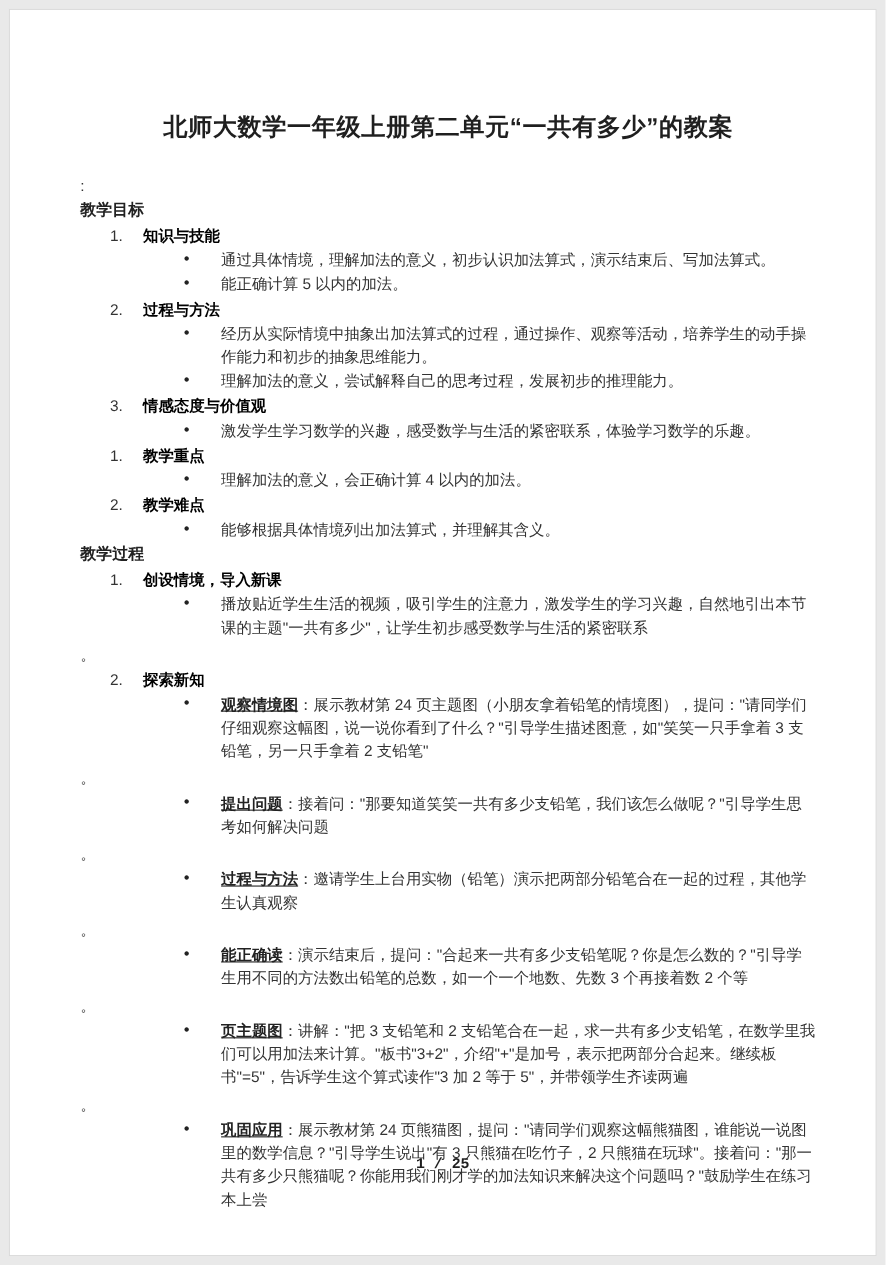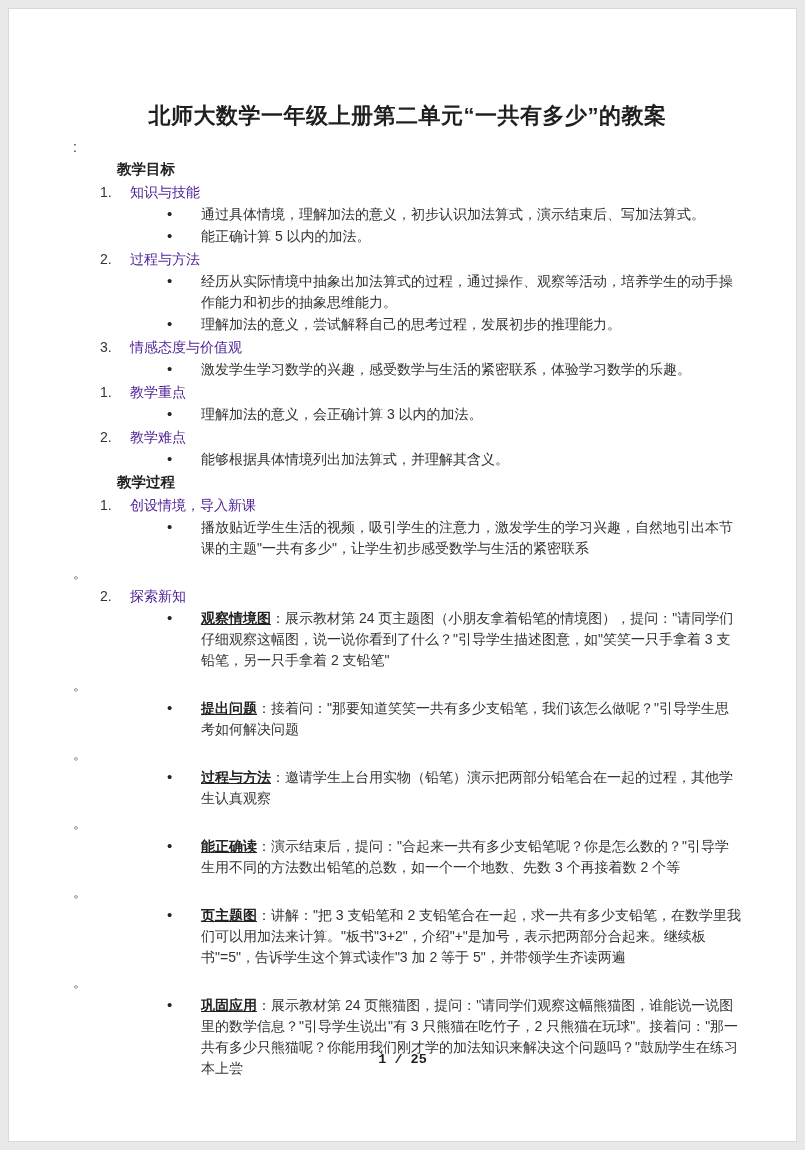--- a/index.html
+++ b/index.html
@@ -20,50 +20,49 @@
     padding:92px 54px 0 64px;
     overflow:hidden;
   }
   .doc-title{
     font-size:22px;
     font-weight:700;
     color:#1f1f1f;
     text-align:center;
     line-height:30px;
     letter-spacing:0.5px;
-    margin-bottom:6px;
+    margin-bottom:28px;
   }
   .stray-colon{
     font-size:14px;
     line-height:20px;
     color:#333;
   }
   #doc-content{
     font-size:14px;
     line-height:21px;
   }
   .heading{
     font-weight:700;
     font-size:14.5px;
     color:#222;
     margin-top:2px;
-    margin-left:44px;
   }
   .numbered{
     padding-left:27px;
     margin-top:2px;
     display:flex;
   }
   .num{
     flex:0 0 30px;
     color:#333;
   }
   .nlabel{
-    font-weight:400;
-    color:#4c1d95;
+    font-weight:700;
+    color:#000000;
   }
   .bullet{
     position:relative;
     padding-left:128px;
     margin-top:1px;
   }
   .dot{
     position:absolute;
     left:94px;top:-1px;
     font-size:15px;
@@ -112,21 +111,21 @@
       <div class="bullet"><span class="dot">•</span><span>理解加法的意义，尝试解释自己的思考过程，发展初步的推理能力。</span></div>
       <div class="numbered">
         <span class="num">3.</span>
         <span class="nlabel">情感态度与价值观</span>
       </div>
       <div class="bullet"><span class="dot">•</span><span>激发学生学习数学的兴趣，感受数学与生活的紧密联系，体验学习数学的乐趣。</span></div>
       <div class="numbered">
         <span class="num">1.</span>
         <span class="nlabel">教学重点</span>
       </div>
-      <div class="bullet"><span class="dot">•</span><span>理解加法的意义，会正确计算 3 以内的加法。</span></div>
+      <div class="bullet"><span class="dot">•</span><span>理解加法的意义，会正确计算 4 以内的加法。</span></div>
       <div class="numbered">
         <span class="num">2.</span>
         <span class="nlabel">教学难点</span>
       </div>
       <div class="bullet"><span class="dot">•</span><span>能够根据具体情境列出加法算式，并理解其含义。</span></div>
       <div class="heading">教学过程</div>
       <div class="numbered">
         <span class="num">1.</span>
         <span class="nlabel">创设情境，导入新课</span>
       </div>

